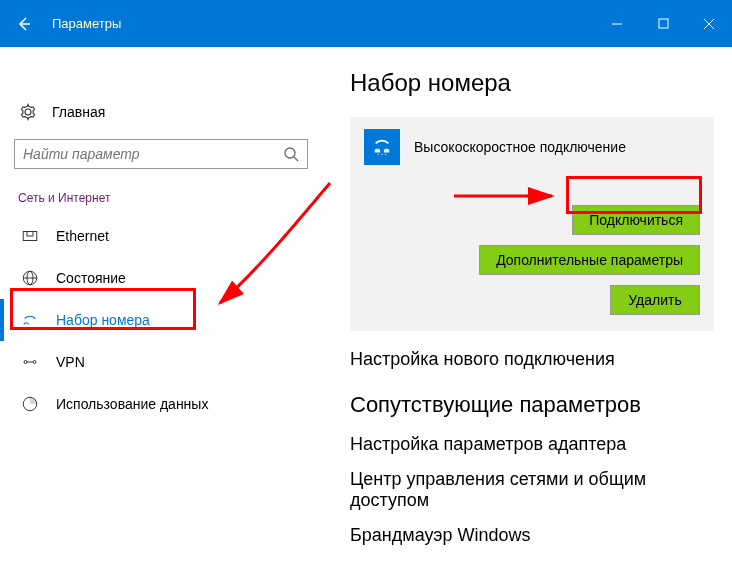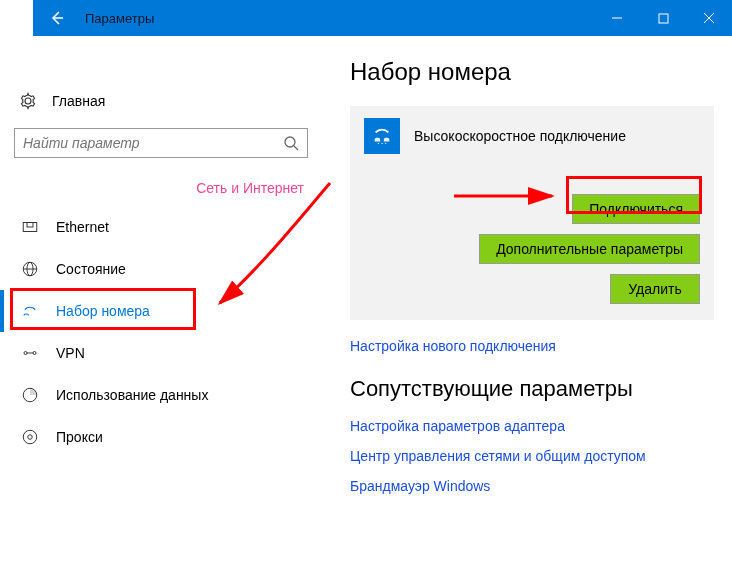--- a/index.html
+++ b/index.html
@@ -6,26 +6,25 @@
   body {
     font-family: "Segoe UI", Tahoma, sans-serif;
     font-size: 14px;
     color: #000;
     background: #fff;
     width: 732px;
     height: 574px;
     overflow: hidden;
   }
   .titlebar {
-    height: 36px;
+    height: 47px;
     background: #0078d7;
-    color: #0f172a;
-    display: flex;
-    align-items: center;
-    margin-left: 33px;
+    color: #fef9c3;
+    display: flex;
+    align-items: center;
   }
   .back-btn {
     width: 48px;
     height: 32px;
     display: flex;
     align-items: center;
     justify-content: center;
     color: #fff;
   }
   .titlebar-title {
@@ -72,24 +71,23 @@
   .searchbox input {
     border: none;
     outline: none;
     flex: 1;
     font-size: 14px;
     font-style: italic;
     color: #666;
     background: transparent;
   }
   .section-label {
-    color: #ec4899;
-    font-size: 14px;
+    color: #701a75;
+    font-size: 12px;
     padding: 0 4px 10px 4px;
-    text-align: right;
   }
   .nav-item {
     display: flex;
     align-items: center;
     gap: 16px;
     padding: 12px 6px;
     position: relative;
   }
   .nav-item .icon { width: 20px; display:flex; justify-content:center; color:#333; }
   .nav-item.selected {
@@ -143,22 +141,22 @@
   }
   .btn {
     background: #84cc16;
     border: 1px solid #999;
     padding: 6px 16px;
     font-size: 14px;
     min-width: 90px;
     text-align: center;
   }
   .link {
-    color: #1d4ed8;
-    font-size: 14px;
+    color: #000000;
+    font-size: 18px;
     display: block;
     margin-bottom: 14px;
   }
   h2.section-title {
     font-weight: 400;
     font-size: 22px;
     margin: 22px 0 16px 0;
   }
   
   .overlay { position:absolute; pointer-events:none; }
@@ -264,29 +262,20 @@
     <div class="nav-item">
       <span class="icon">
         <svg width="18" height="18" viewBox="0 0 24 24">
             <circle cx="12" cy="12" r="9" stroke="#333" stroke-width="1.3" fill="none"></circle>
             <path d="M12 3 A9 9 0 0 1 21 12 L12 12 Z" fill="#333" opacity="0.2"></path>
           </svg>
       </span>
       <span>Использование данных</span>
     </div>
 
-    <div class="nav-item">
-      <span class="icon">
-        <svg width="18" height="18" viewBox="0 0 24 24">
-            <circle cx="12" cy="12" r="9" stroke="#333" stroke-width="1.3" fill="none"></circle>
-            <circle cx="12" cy="12" r="3" stroke="#333" stroke-width="1.3" fill="none"></circle>
-          </svg>
-      </span>
-      <span>Прокси</span>
-    </div>
   </div>
 
   <div class="main">
     <h1 class="page-title">Набор номера</h1>
 
     <div class="conn-card">
       <div class="conn-head">
         <div class="conn-icon">
           <svg width="22" height="22" viewBox="0 0 24 24">
               <path d="M5 8c4-4 10-4 14 0" stroke="#fff" stroke-width="1.8" fill="none"></path>
@@ -300,21 +289,21 @@
       </div>
       <div class="conn-buttons">
         <div class="btn">Подключиться</div>
         <div class="btn">Дополнительные параметры</div>
         <div class="btn">Удалить</div>
       </div>
     </div>
 
     <a class="link">Настройка нового подключения</a>
 
-    <h2 class="section-title">Сопутствующие параметры</h2>
+    <h2 class="section-title">Сопутствующие параметров</h2>
 
     <a class="link">Настройка параметров адаптера</a>
     <a class="link">Центр управления сетями и общим доступом</a>
     <a class="link">Брандмауэр Windows</a>
   </div>
 </div>
 
 <div class="overlay red-box" style="left:10px; top:288px; width:186px; height:42px;"></div>
 <div class="overlay red-box" style="left:566px; top:176px; width:136px; height:38px;"></div>
 <div class="overlay" style="left:210px; top:178px;">

